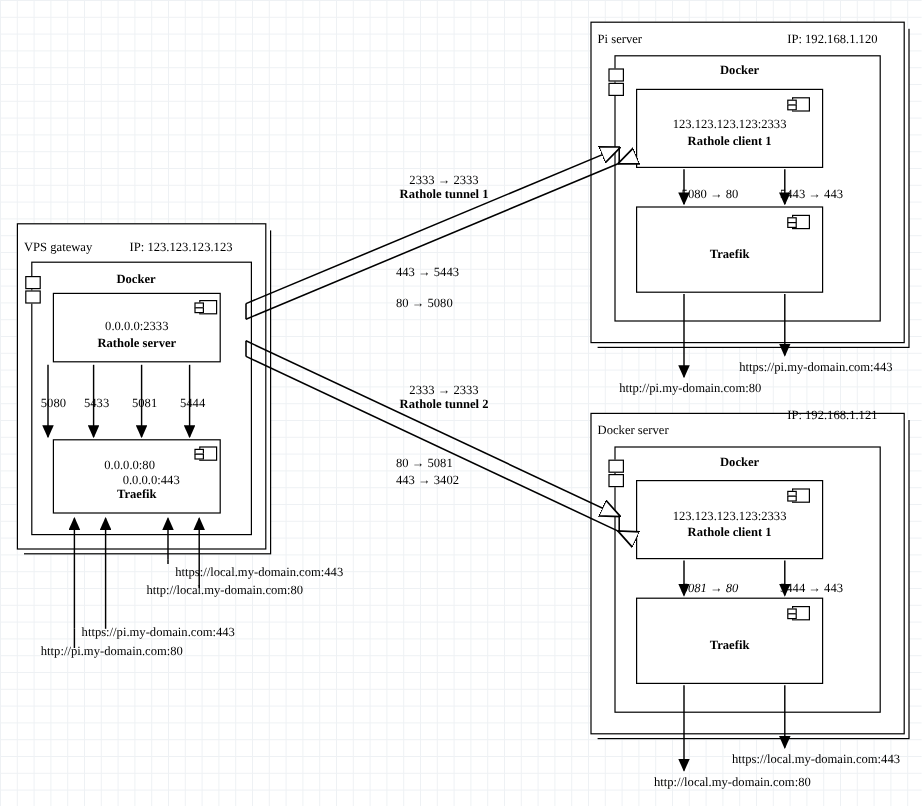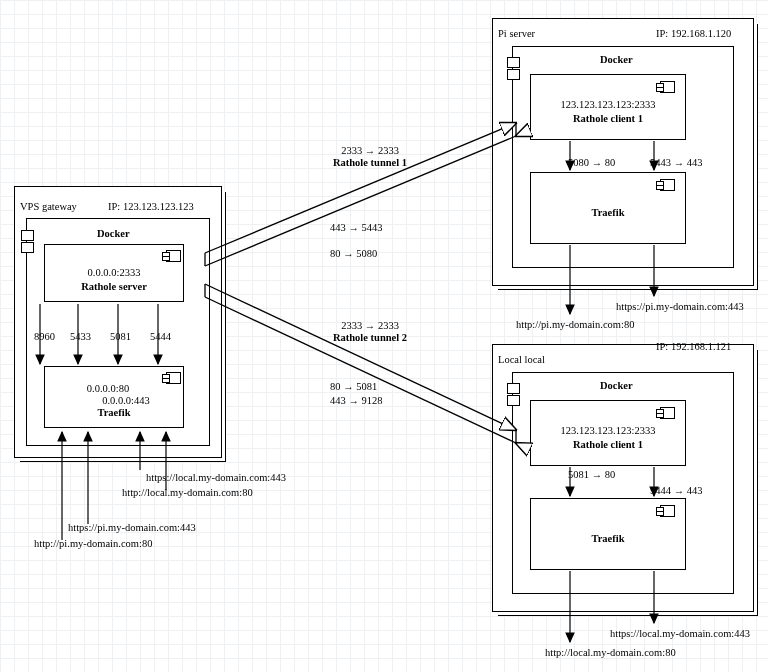--- a/index.html
+++ b/index.html
@@ -94,21 +94,21 @@
   <div class="comp-icon" style="left:166px; top:250px;"></div>
   <div class="lbl center" style="left:44px; top:266px; width:140px;">0.0.0.0:2333</div>
   <div class="lbl center bold" style="left:44px; top:280px; width:140px;">Rathole server</div>
 
   <div class="node" style="left:44px; top:366px; width:140px; height:62px;"></div>
   <div class="comp-icon" style="left:166px; top:372px;"></div>
   <div class="lbl center" style="left:44px; top:382px; width:128px;">0.0.0.0:80</div>
   <div class="lbl center" style="left:44px; top:394px; width:164px;">0.0.0.0:443</div>
   <div class="lbl center bold" style="left:44px; top:406px; width:140px;">Traefik</div>
 
-  <div class="lbl" style="left:34px; top:330px;">8960</div>
+  <div class="lbl" style="left:34px; top:330px;">5080</div>
   <div class="lbl" style="left:70px; top:330px;">5433</div>
   <div class="lbl" style="left:110px; top:330px;">5081</div>
   <div class="lbl" style="left:150px; top:330px;">5444</div>
 
   <div class="node shadow" style="left:492px; top:18px; width:262px; height:268px;"></div>
   <div class="lbl underline" style="left:498px; top:27px;">Pi server</div>
   <div class="lbl" style="left:656px; top:27px;">IP: 192.168.1.120</div>
 
   <div class="node" style="left:512px; top:46px; width:222px; height:222px;"></div>
   <div class="lbl bold" style="left:600px; top:53px;">Docker</div>
@@ -121,49 +121,49 @@
   <div class="lbl center bold" style="left:530px; top:112px; width:156px;">Rathole client 1</div>
 
   <div class="node" style="left:530px; top:172px; width:156px; height:72px;"></div>
   <div class="comp-icon" style="left:660px; top:179px;"></div>
   <div class="lbl center bold" style="left:530px; top:206px; width:156px;">Traefik</div>
 
   <div class="lbl" style="left:568px; top:156px;">5080 → 80</div>
   <div class="lbl" style="left:650px; top:156px;font-family:Liberation Serif, serif;">5443 → 443</div>
 
   <div class="node shadow" style="left:492px; top:344px; width:262px; height:268px;"></div>
-  <div class="lbl underline" style="left:498px; top:353px;">Local local</div>
+  <div class="lbl underline" style="left:498px; top:353px;">Docker server</div>
   <div class="lbl" style="left:656px; top:340px;">IP: 192.168.1.121</div>
 
   <div class="node" style="left:512px; top:372px; width:222px; height:222px;"></div>
   <div class="lbl bold" style="left:600px; top:379px;">Docker</div>
   <div class="side-tabs" style="left:507px; top:383px;"></div>
   <div class="side-tabs" style="left:507px; top:395px;"></div>
 
   <div class="node" style="left:530px; top:400px; width:156px; height:66px;"></div>
   <div class="comp-icon" style="left:660px; top:407px;"></div>
   <div class="lbl center" style="left:530px; top:424px; width:156px;">123.123.123.123:2333</div>
   <div class="lbl center bold" style="left:530px; top:438px; width:156px;">Rathole client 1</div>
 
   <div class="node" style="left:530px; top:498px; width:156px; height:72px;"></div>
   <div class="comp-icon" style="left:660px; top:505px;"></div>
   <div class="lbl center bold" style="left:530px; top:532px; width:156px;">Traefik</div>
 
-  <div class="lbl" style="left:568px; top:468px;">5081 → 80</div>
+  <div class="lbl" style="left:568px; top:484px;font-style:italic;">5081 → 80</div>
   <div class="lbl" style="left:650px; top:484px;">5444 → 443</div>
 
   <div class="lbl center" style="left:300px; top:144px; width:140px;">2333 → 2333</div>
   <div class="lbl center bold" style="left:300px; top:156px; width:140px;">Rathole tunnel 1</div>
   <div class="lbl" style="left:330px; top:207px;margin-top:40px;">80 → 5080</div>
   <div class="lbl" style="left:330px; top:221px;">443 → 5443</div>
 
   <div class="lbl center" style="left:300px; top:319px; width:140px;">2333 → 2333</div>
   <div class="lbl center bold" style="left:300px; top:331px; width:140px;">Rathole tunnel 2</div>
   <div class="lbl" style="left:330px; top:380px;">80 → 5081</div>
-  <div class="lbl" style="left:330px; top:394px;">443 → 9128</div>
+  <div class="lbl" style="left:330px; top:394px;">443 → 3402</div>
 
   <div class="lbl" style="left:616px; top:300px;">https://pi.my-domain.com:443</div>
   <div class="lbl" style="left:516px; top:318px;">http://pi.my-domain.com:80</div>
 
   <div class="lbl" style="left:610px; top:627px;">https://local.my-domain.com:443</div>
   <div class="lbl" style="left:545px; top:646px;">http://local.my-domain.com:80</div>
 
   <div class="lbl" style="left:146px; top:471px;">https://local.my-domain.com:443</div>
   <div class="lbl" style="left:122px; top:486px;">http://local.my-domain.com:80</div>
   <div class="lbl" style="left:68px; top:521px;">https://pi.my-domain.com:443</div>

